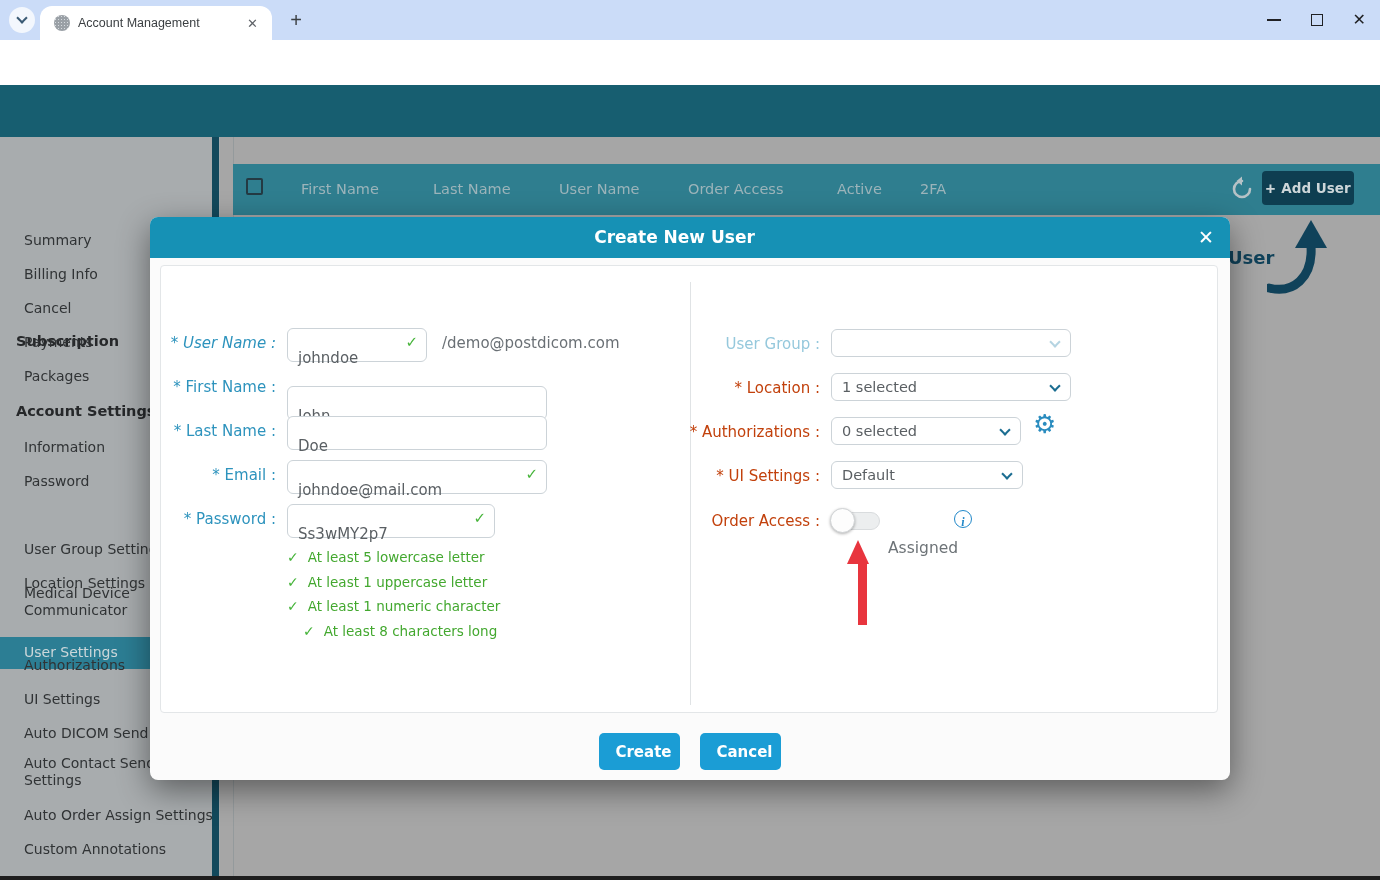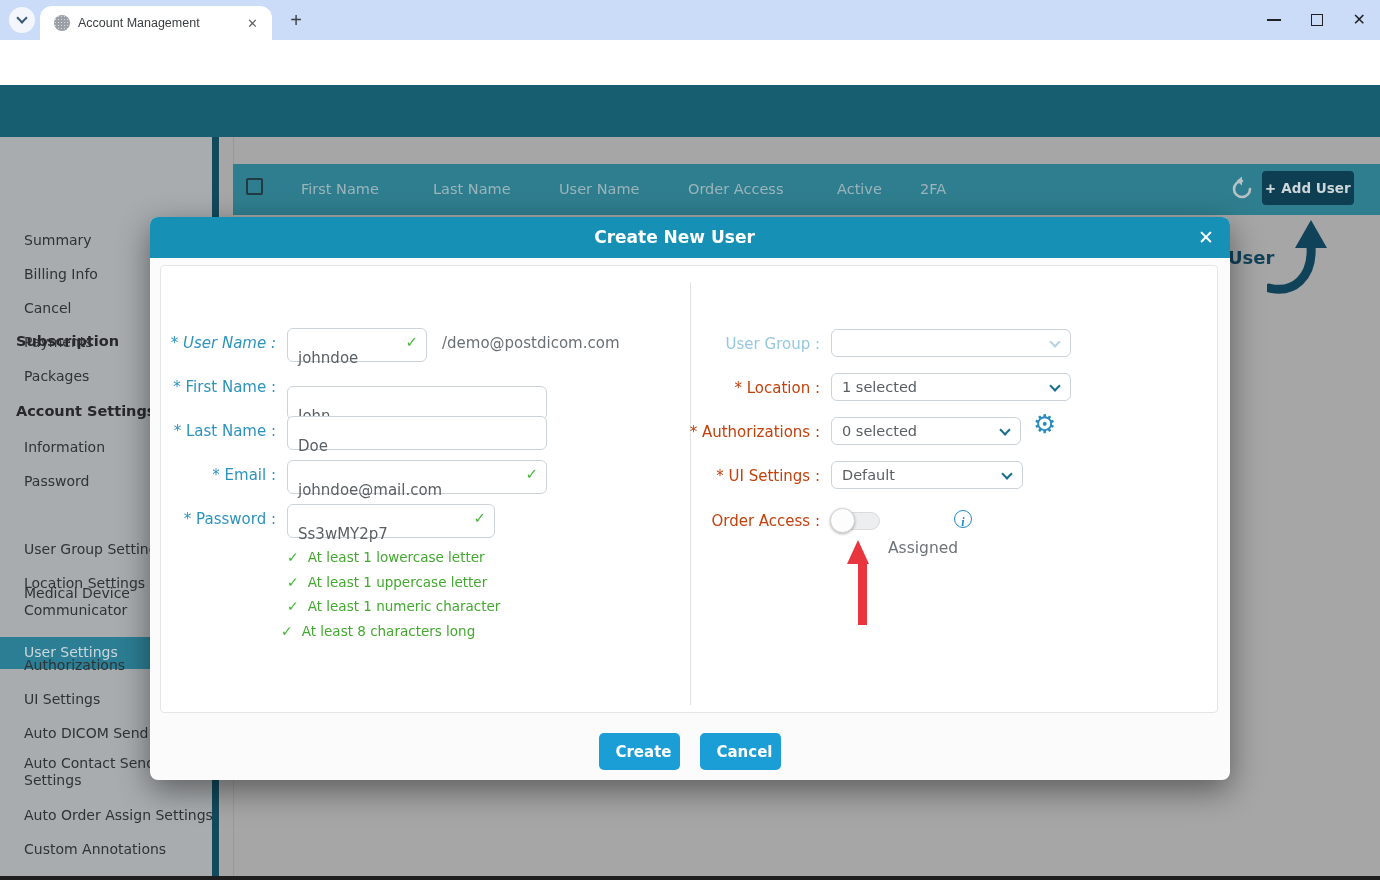--- a/index.html
+++ b/index.html
@@ -240,24 +240,24 @@
       <span>johndoe@mail.com</span>
       <span class="in-check">✓</span>
     </div>
 
     <div class="f-label" style="left:10px; top:293px;">* Password :</div>
     <div class="t-input" style="left:137px; top:287px; width:208px;">
       <span>Ss3wMY2p7</span>
       <span class="in-check">✓</span>
     </div>
 
-    <div class="rule" style="left:137px; top:332px;"><span class="ck">✓</span><span>At least 1 lowercase letter</span></div>
+    <div class="rule" style="left:137px; top:332px;"><span class="ck">✓</span><span>At least 5 lowercase letter</span></div>
     <div class="rule" style="left:137px; top:357px;"><span class="ck">✓</span><span>At least 1 uppercase letter</span></div>
     <div class="rule" style="left:137px; top:381px;"><span class="ck">✓</span><span>At least 1 numeric character</span></div>
-    <div class="rule" style="left:131px; top:406px;"><span class="ck">✓</span><span>At least 8 characters long</span></div>
+    <div class="rule" style="left:153px; top:406px;"><span class="ck">✓</span><span>At least 8 characters long</span></div>
 
     <div class="f-label-r faded" style="left:480px; top:118px;">User Group :</div>
     <div class="dropdown" style="left:681px; top:112px; width:240px;">
       <span></span>
       <div class="dd-chev light"></div>
     </div>
 
     <div class="f-label-r" style="left:480px; top:162px;">* Location :</div>
     <div class="dropdown" style="left:681px; top:156px; width:240px;">
       <span>1 selected</span>

